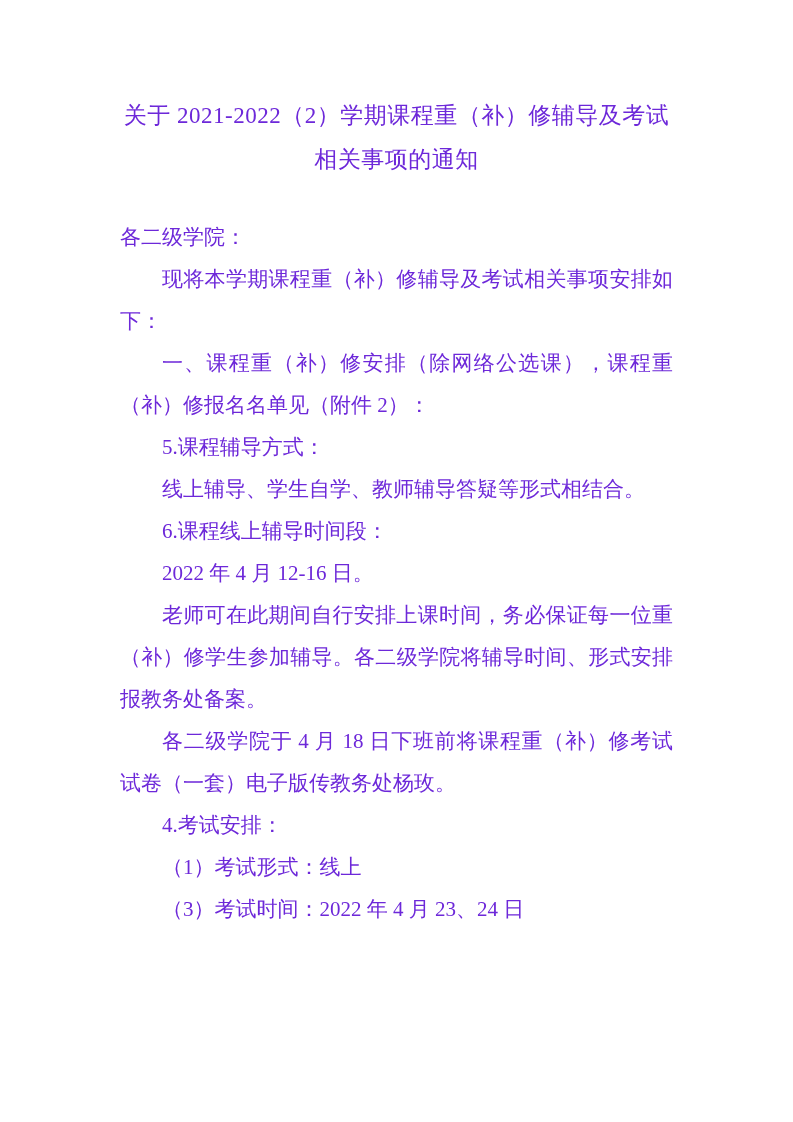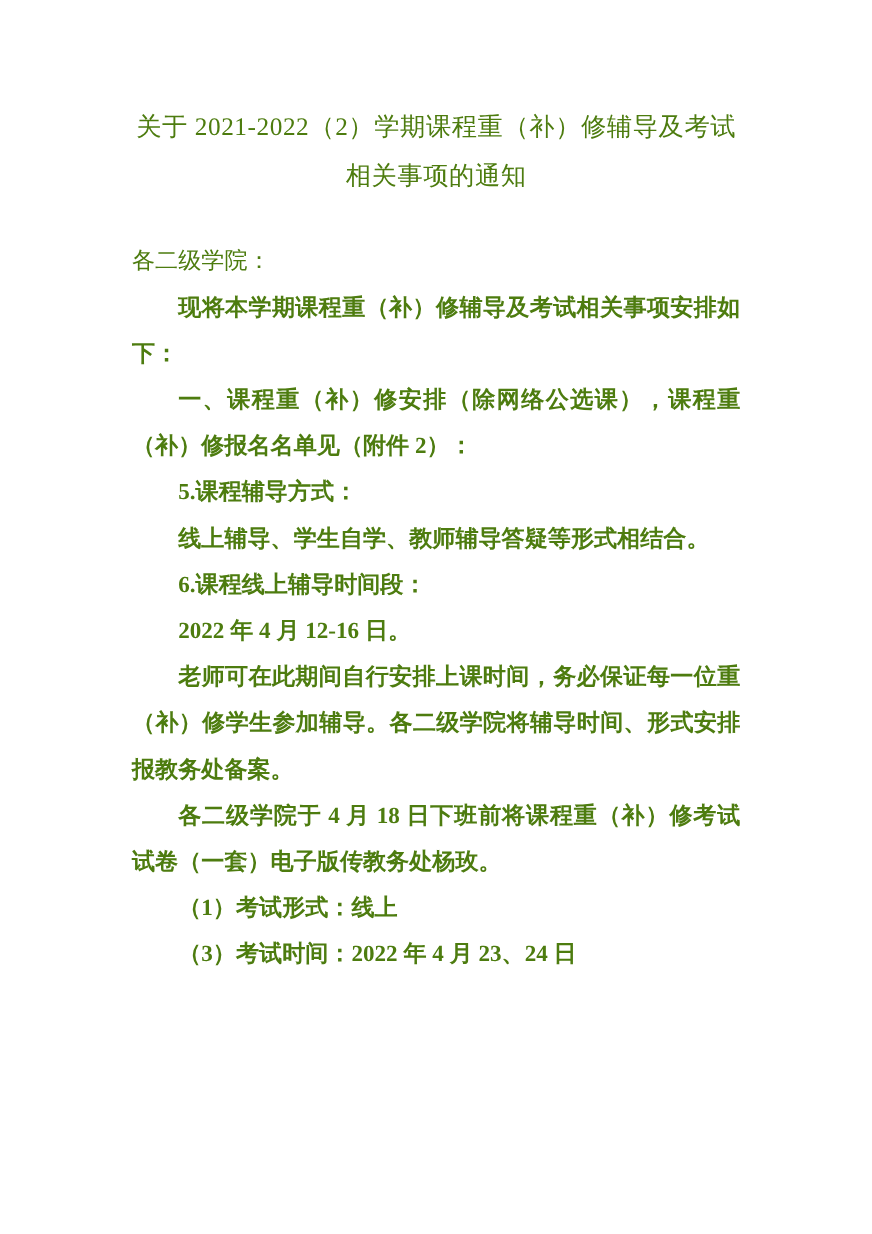--- a/index.html
+++ b/index.html
@@ -11,21 +11,21 @@
     height: 1122px;
     background: #ffffff;
     overflow: hidden;
   }
   .page {
     box-sizing: border-box;
     width: 793px;
     height: 1122px;
     padding: 94px 120px 40px 120px;
     background: #ffffff;
-    color: #4d7c0f;
+    color: #6d28d9;
     font-family: "Liberation Serif", "DejaVu Serif", serif;
   }
   .doc-title {
     margin: 0 0 34px 0;
     font-size: 23px;
     font-weight: 400;
     line-height: 44px;
     text-align: center;
     letter-spacing: 0.5px;
   }
@@ -37,37 +37,37 @@
   }
   .para {
     margin: 0;
     font-size: 21px;
     line-height: 42px;
     text-align: justify;
     word-break: break-all;
   }
   .para.indent {
     text-indent: 2em;
-    font-weight: bold;
   }
 </style>
 </head>
 <body>
 
 <div class="page">
   <h1 class="doc-title">
     <span class="title-line">关于 2021-2022（2）学期课程重（补）修辅导及考试</span>
     <span class="title-line">相关事项的通知</span>
   </h1>
   <div class="doc-body">
       <p class="para">各二级学院：</p>
       <p class="para indent">现将本学期课程重（补）修辅导及考试相关事项安排如下：</p>
       <p class="para indent">一、课程重（补）修安排（除网络公选课），课程重（补）修报名名单见（附件 2）：</p>
       <p class="para indent">5.课程辅导方式：</p>
       <p class="para indent">线上辅导、学生自学、教师辅导答疑等形式相结合。</p>
       <p class="para indent">6.课程线上辅导时间段：</p>
       <p class="para indent">2022 年 4 月 12-16 日。</p>
       <p class="para indent">老师可在此期间自行安排上课时间，务必保证每一位重（补）修学生参加辅导。各二级学院将辅导时间、形式安排报教务处备案。</p>
       <p class="para indent">各二级学院于 4 月 18 日下班前将课程重（补）修考试试卷（一套）电子版传教务处杨玫。</p>
+      <p class="para indent">4.考试安排：</p>
       <p class="para indent">（1）考试形式：线上</p>
       <p class="para indent">（3）考试时间：2022 年 4 月 23、24 日</p>
     </div>
 </div>
 
 </body></html>

